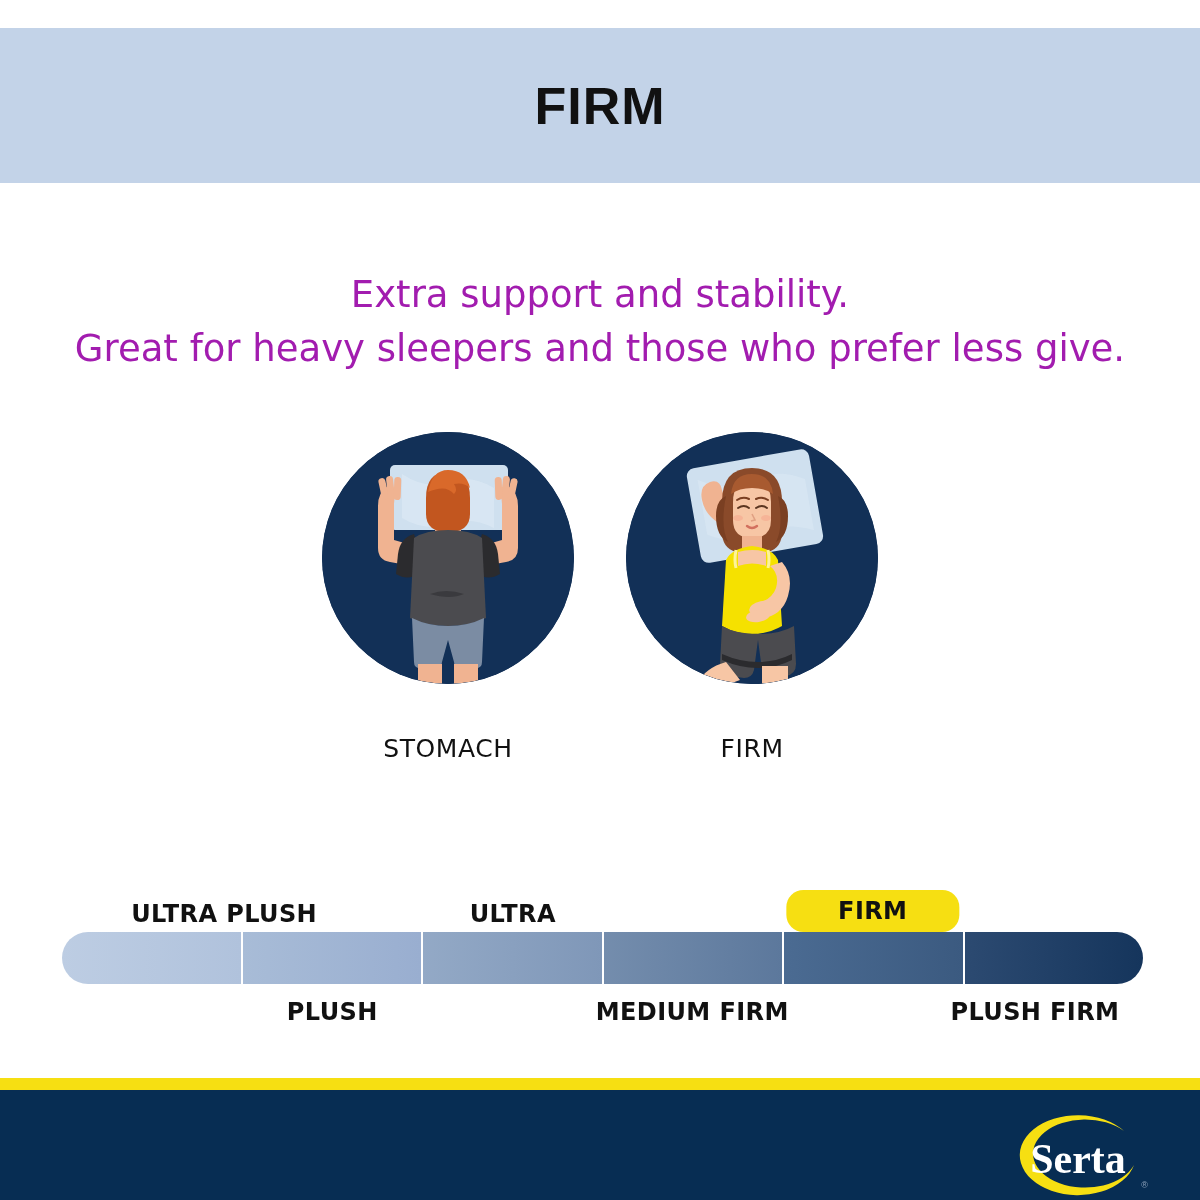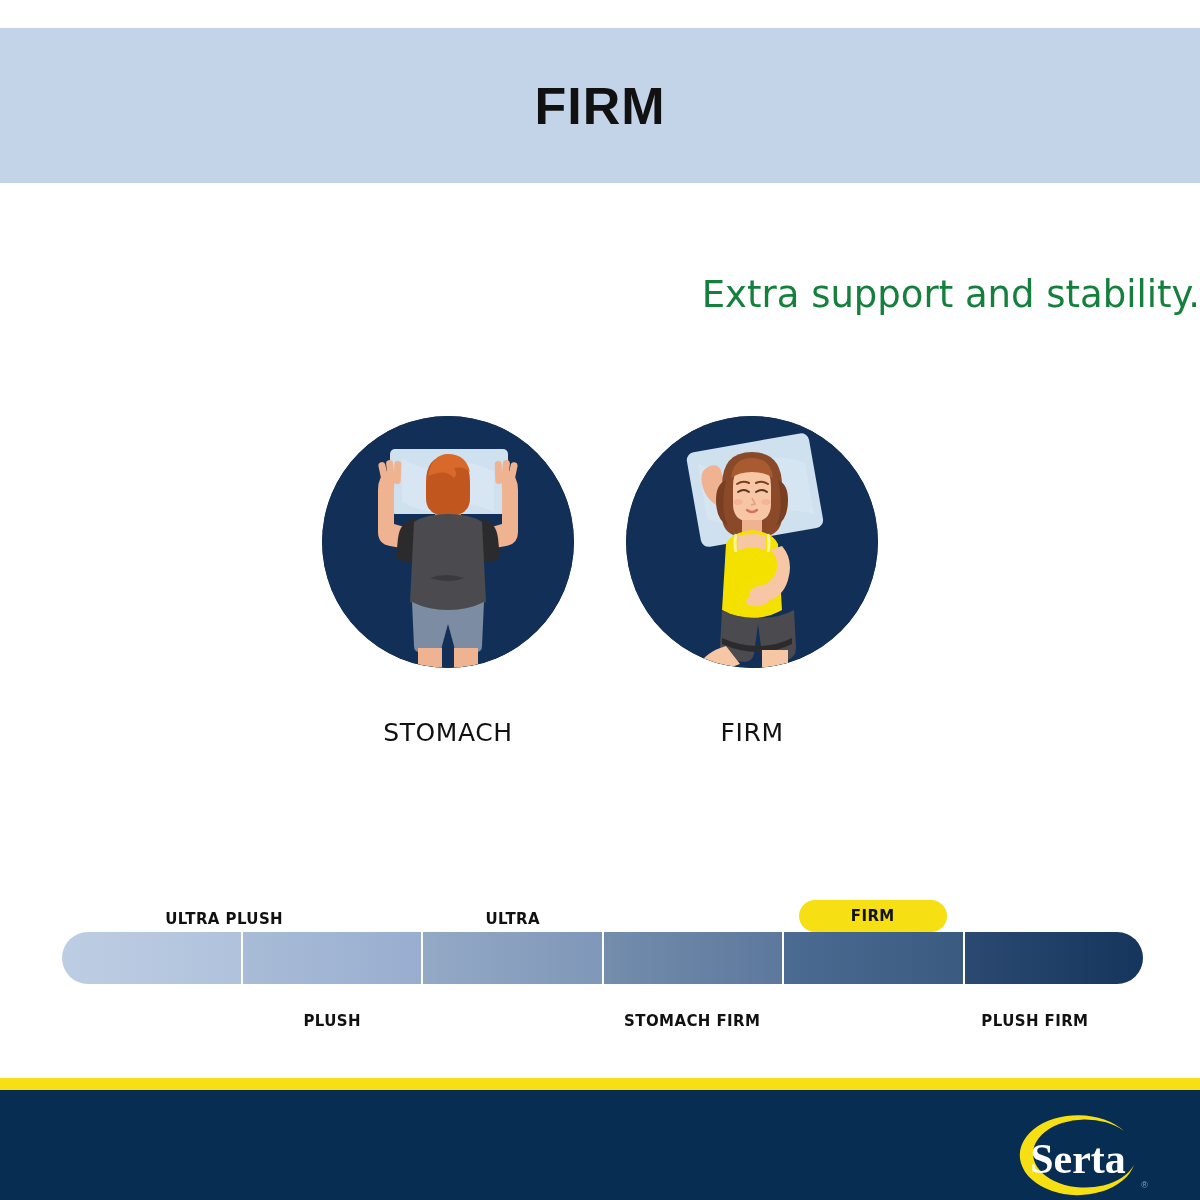--- a/index.html
+++ b/index.html
@@ -19,29 +19,29 @@
     display:flex;align-items:center;justify-content:center;
   }
   .header-title{
     font-size:52px;font-weight:bold;letter-spacing:1px;color:#111111;
     font-family:"Liberation Sans", sans-serif;
   }
 
   
   .subtitle{
     position:absolute;left:0;top:240px;width:1200px;
-    text-align:right;color:#15803d;
+    text-align:center;color:#a21caf;
     font-size:37px;line-height:1.45;font-weight:400;
     font-family:"DejaVu Sans", sans-serif;
   }
   .subtitle .line{display:block;}
 
   
   .positions{
-    position:absolute;left:0;top:388px;width:1200px;
+    position:absolute;left:0;top:404px;width:1200px;
     display:flex;justify-content:center;gap:52px;
   }
   .position-card{
     width:252px;display:flex;flex-direction:column;align-items:center;
   }
   .position-circle{
     width:252px;height:252px;border-radius:50%;
     background:#123057;overflow:hidden;position:relative;
   }
   .position-label{
@@ -53,26 +53,26 @@
   .scale-wrap{
     position:absolute;left:62px;top:862px;width:1081px;height:150px;
   }
   .scale-labels-top{
     position:relative;height:42px;width:100%;
   }
   .scale-labels-bottom{
     position:relative;height:40px;width:100%;margin-top:12px;
   }
   .scale-label{
-    position:absolute;font-size:15px;font-weight:bold;letter-spacing:.4px;
+    position:absolute;font-size:24px;font-weight:bold;letter-spacing:.4px;
     color:#111;white-space:nowrap;transform:translateX(-50%);
     font-family:"DejaVu Sans", sans-serif;
   }
   .scale-label.top{bottom:4px;}
-  .scale-label.bottom{top:16px;}
+  .scale-label.bottom{top:2px;}
   .scale-label.badge{
     background:#f6df12;border-radius:17px;padding:7px 52px;
     bottom:0px;color:#111;
   }
 
   .scale-bar{
     position:relative;display:flex;width:1081px;height:52px;
     border-radius:26px;overflow:hidden;
   }
   .seg{flex:1 1 0;height:100%;position:relative;}
@@ -98,20 +98,21 @@
 <body>
 
 <div id="page">
 
   <div class="header">
     <div class="header-title">FIRM</div>
   </div>
 
   <div class="subtitle">
     <span class="line">Extra support and stability.</span>
+    <span class="line">Great for heavy sleepers and those who prefer less give.</span>
   </div>
 
   <div class="positions">
 
     <div class="position-card">
       <div class="position-circle">
         <svg viewBox="0 0 252 252" width="252" height="252">
           <defs>
               <clipPath id="c1">
                 <circle cx="126" cy="126" r="126"></circle>
@@ -237,21 +238,21 @@
       <div class="seg" style="background:linear-gradient(90deg,#bdcde3,#b0c2dc)"></div>
       <div class="seg" style="background:linear-gradient(90deg,#a8bcd7,#99aed0)"></div>
       <div class="seg" style="background:linear-gradient(90deg,#93a9c6,#7f97b8)"></div>
       <div class="seg" style="background:linear-gradient(90deg,#748dad,#5c789c)"></div>
       <div class="seg" style="background:linear-gradient(90deg,#4b6b92,#3b5a80)"></div>
       <div class="seg" style="background:linear-gradient(90deg,#2c4a71,#15355c)"></div>
     </div>
 
     <div class="scale-labels-bottom">
       <div class="scale-label bottom" style="left:25.0%">PLUSH</div>
-      <div class="scale-label bottom" style="left:58.3%">STOMACH FIRM</div>
+      <div class="scale-label bottom" style="left:58.3%">MEDIUM FIRM</div>
       <div class="scale-label bottom" style="left:90.0%">PLUSH FIRM</div>
     </div>
   </div>
 
   <div class="footer-stripe"></div>
   <div class="footer"></div>
 
   <div class="serta-logo">
     <svg viewBox="0 0 148 96" width="148" height="96">
 

